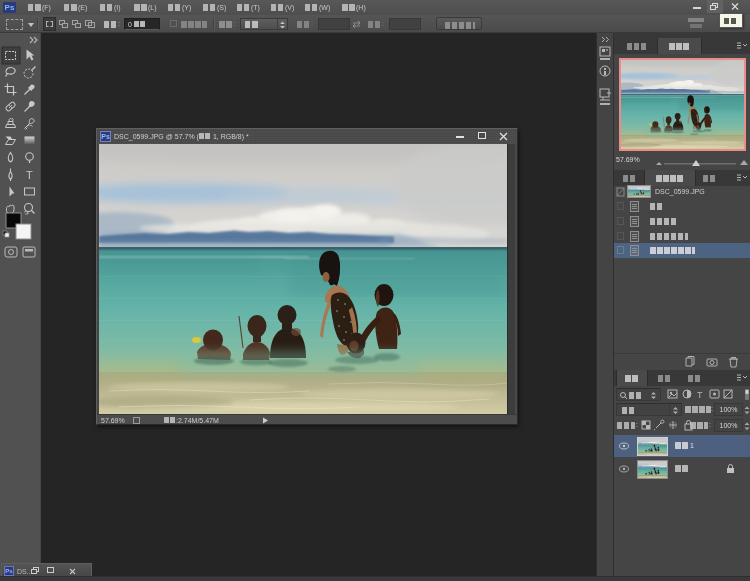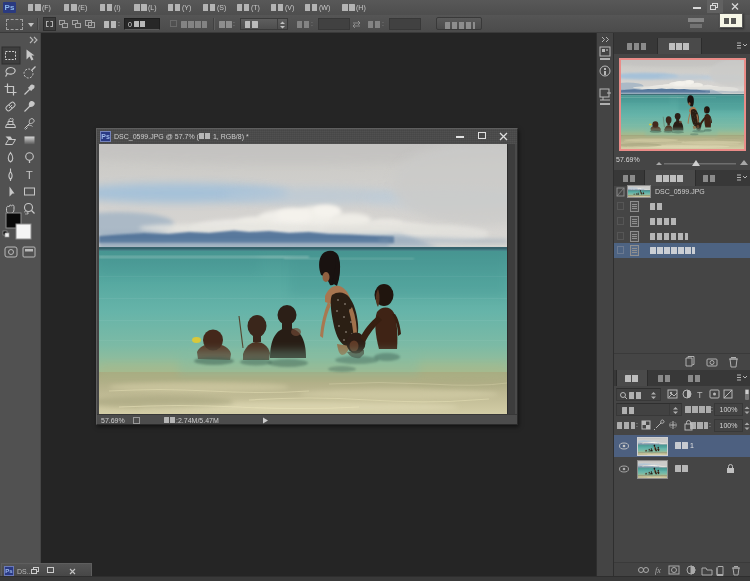--- a/index.html
+++ b/index.html
@@ -581,30 +581,14 @@
           <use href="#scene" width="29" height="17"></use>
         </svg>
       </div>
   <span class="abs" style="left:61px;top:7px;color:#cfcfcf"><span class="b" style="width:13px"></span></span>
   <svg class="abs" style="left:112px;top:6px" width="9" height="10">
         <rect x="1" y="4" width="7" height="5" fill="#c0c0c0"></rect>
         <path d="M2.5,4 l0,-1.5 a2,2 0 0 1 4,0 l0,1.5" stroke="#c0c0c0" fill="none"></path>
       </svg>
  </div>
 
- <div class="abs" style="left:0;top:529px;width:137px;height:15px;border-top:1px solid #3a3a3a;background:#434343">
-  <svg width="137" height="15">
-   <g stroke="#aaa" fill="none">
-    <circle cx="27" cy="7" r="2.5"></circle>
-          <circle cx="32" cy="7" r="2.5"></circle>
-    <text x="41" y="10" font-size="8" font-style="italic" fill="#aaa" stroke="none" font-family="Liberation Serif">fx</text>
-    <rect x="55" y="3" width="10" height="8"></rect>
-          <circle cx="60" cy="7" r="2.5"></circle>
-    <circle cx="77" cy="7" r="4"></circle>
-          <path d="M77,3 a4,4 0 0 1 0,8 Z" fill="#aaa"></path>
-    <path d="M88,5 l4,0 l1,2 l5,0 l0,5 l-10,0 Z"></path>
-    <path d="M104,3.5 l5,0 l0,8 l-6,0 l0,-7 Z M104,4.5 l-1,1 l0,7 l6,0 l0,-1"></path>
-    <path d="M119,5 l6,0 l-1,7 l-4,0 Z M118,5 l8,0 M120,3.5 l4,0"></path>
-   </g>
-  </svg>
- </div>
 </div>
 <div id="bottomstrip" class="abs"></div>
 
 </body></html>

